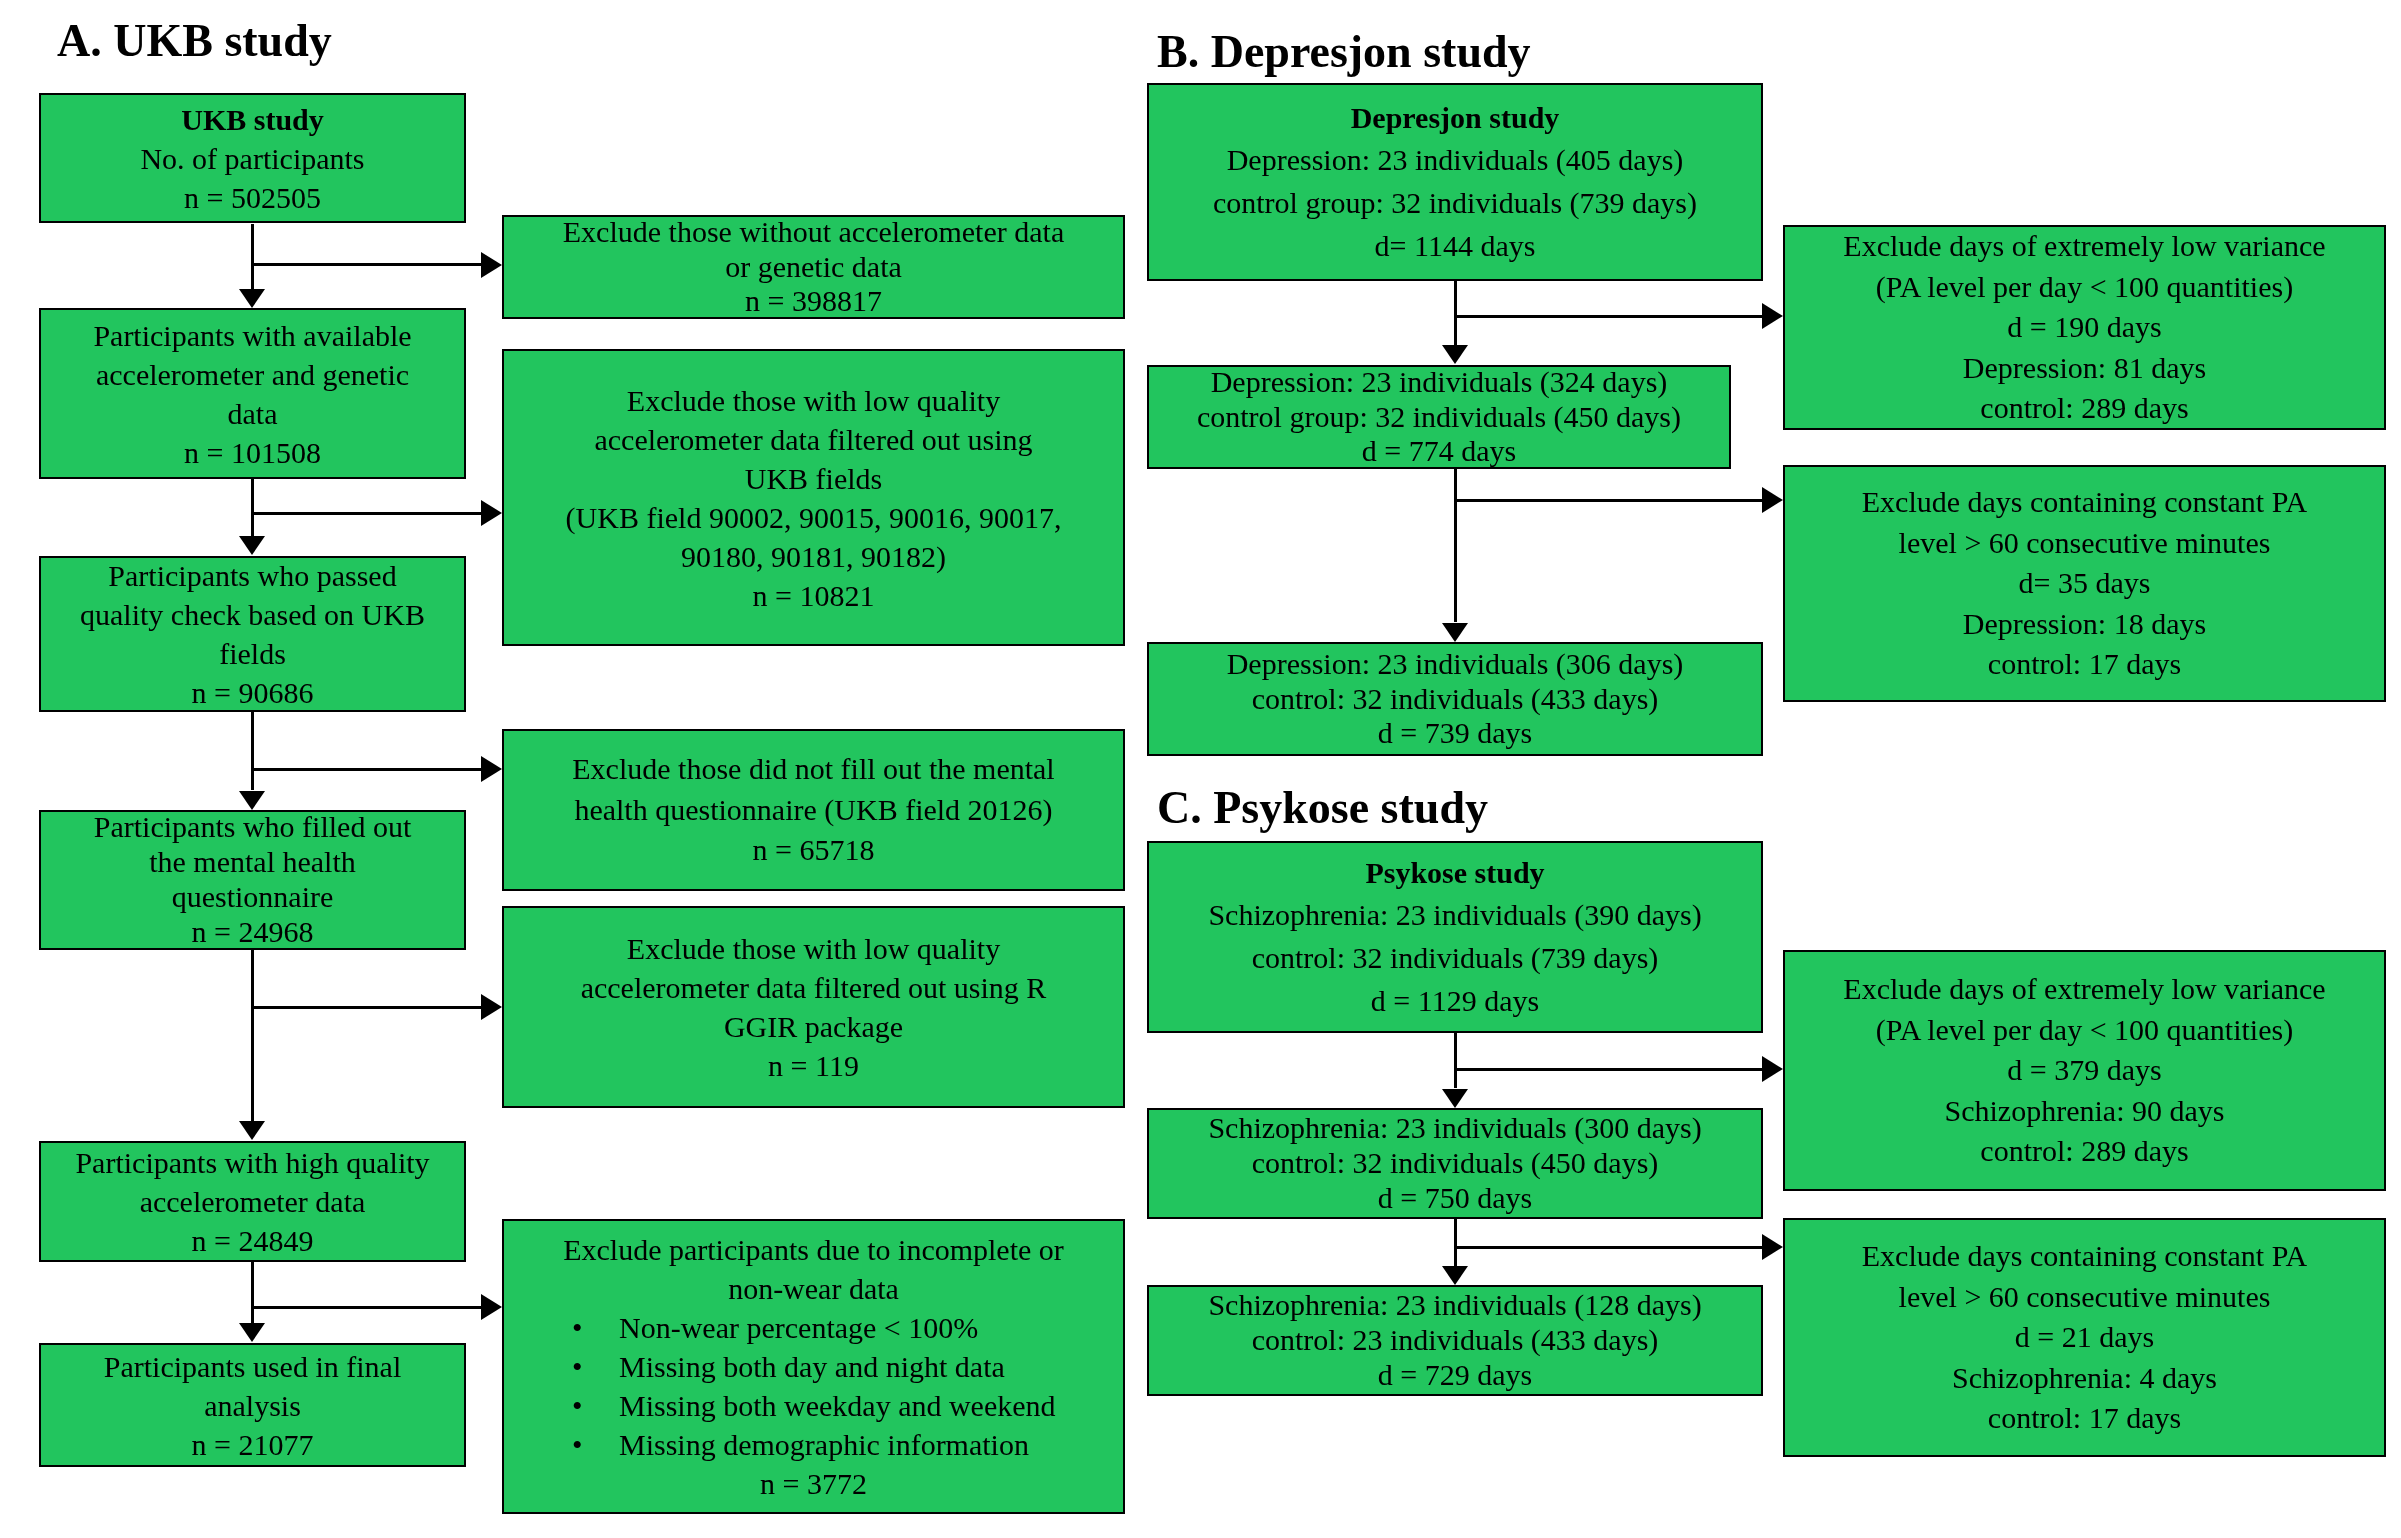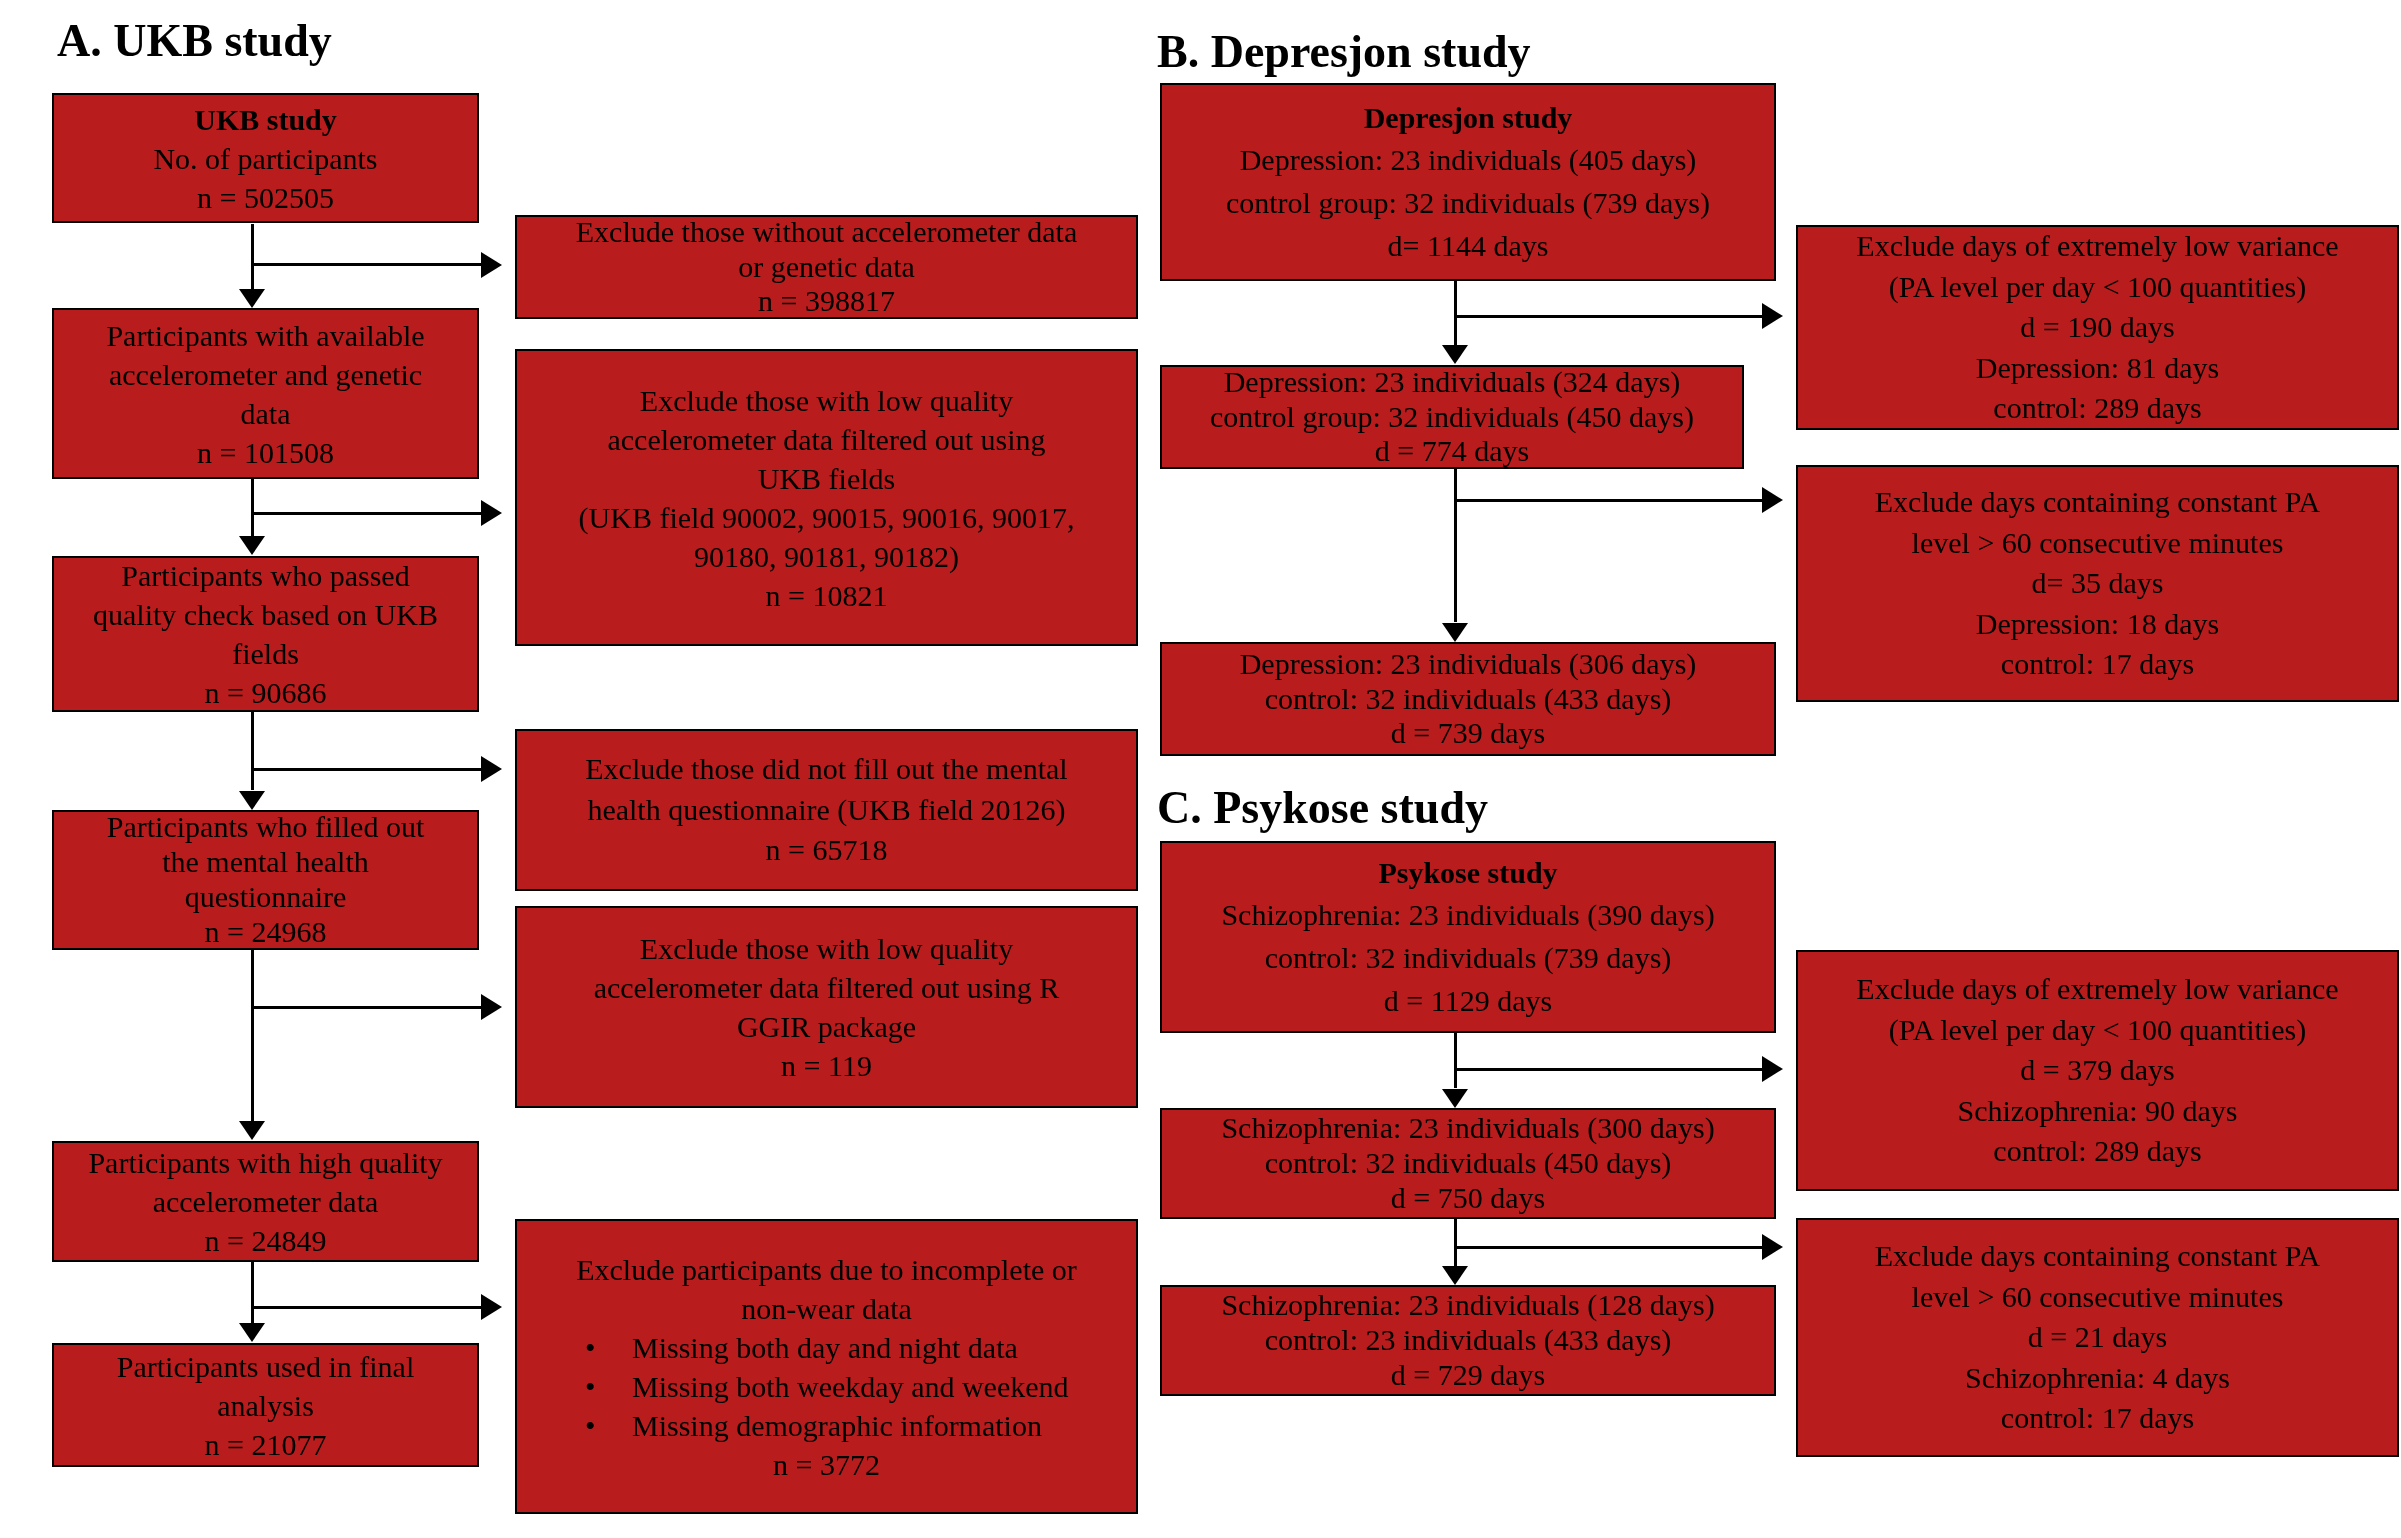--- a/index.html
+++ b/index.html
@@ -4,23 +4,23 @@
 <style>
   html,body{margin:0;padding:0;background:#ffffff;}
   #canvas{position:relative;width:2401px;height:1538px;background:#ffffff;
           font-family:"Liberation Serif","DejaVu Serif",serif;color:#000;}
 
   .heading{position:absolute;font-size:46px;font-weight:bold;white-space:nowrap;}
   #ha{left:57px;top:14.3px;}
   #hb{left:1157px;top:25px;}
   #hc{left:1157px;top:781px;}
 
-  .node{position:absolute;border:2.6px solid #000;background:#b91c1c;box-sizing:border-box;
+  .node{position:absolute;border:2.6px solid #000;background:#22c55e;box-sizing:border-box;
         display:flex;flex-direction:column;justify-content:center;
-        text-align:center;font-size:30px;line-height:1.3;margin-left:13px;}
+        text-align:center;font-size:30px;line-height:1.3;}
   .tight{line-height:1.16;}
   .airy{line-height:1.35;}
   .lead .line:first-child{font-weight:bold;}
 
   
   #a1{left:39px;top:93px;width:427px;height:130px;}
   #a2{left:39px;top:308px;width:427px;height:171px;}
   #a3{left:39px;top:556px;width:427px;height:156px;}
   #a4{left:39px;top:810px;width:427px;height:140px;}
   #a5{left:39px;top:1141px;width:427px;height:121px;}
@@ -149,20 +149,21 @@
       <div class="line">accelerometer data filtered out using R</div>
       <div class="line">GGIR package</div>
       <div class="line">n = 119</div>
     </div>
   <div id="ax5" class="node">
     <div>
         <div class="line">Exclude participants due to incomplete or</div>
         <div class="line">non-wear data</div>
       </div>
     <div class="bullets">
+        <div class="bullet">Non-wear percentage &lt; 100%</div>
         <div class="bullet">Missing both day and night data</div>
         <div class="bullet">Missing both weekday and weekend</div>
         <div class="bullet">Missing demographic information</div>
       </div>
     <div>n = 3772</div>
   </div>
 
   <div id="b1" class="node lead">
       <div class="line">Depresjon study</div>
       <div class="line">Depression: 23 individuals (405 days)</div>

